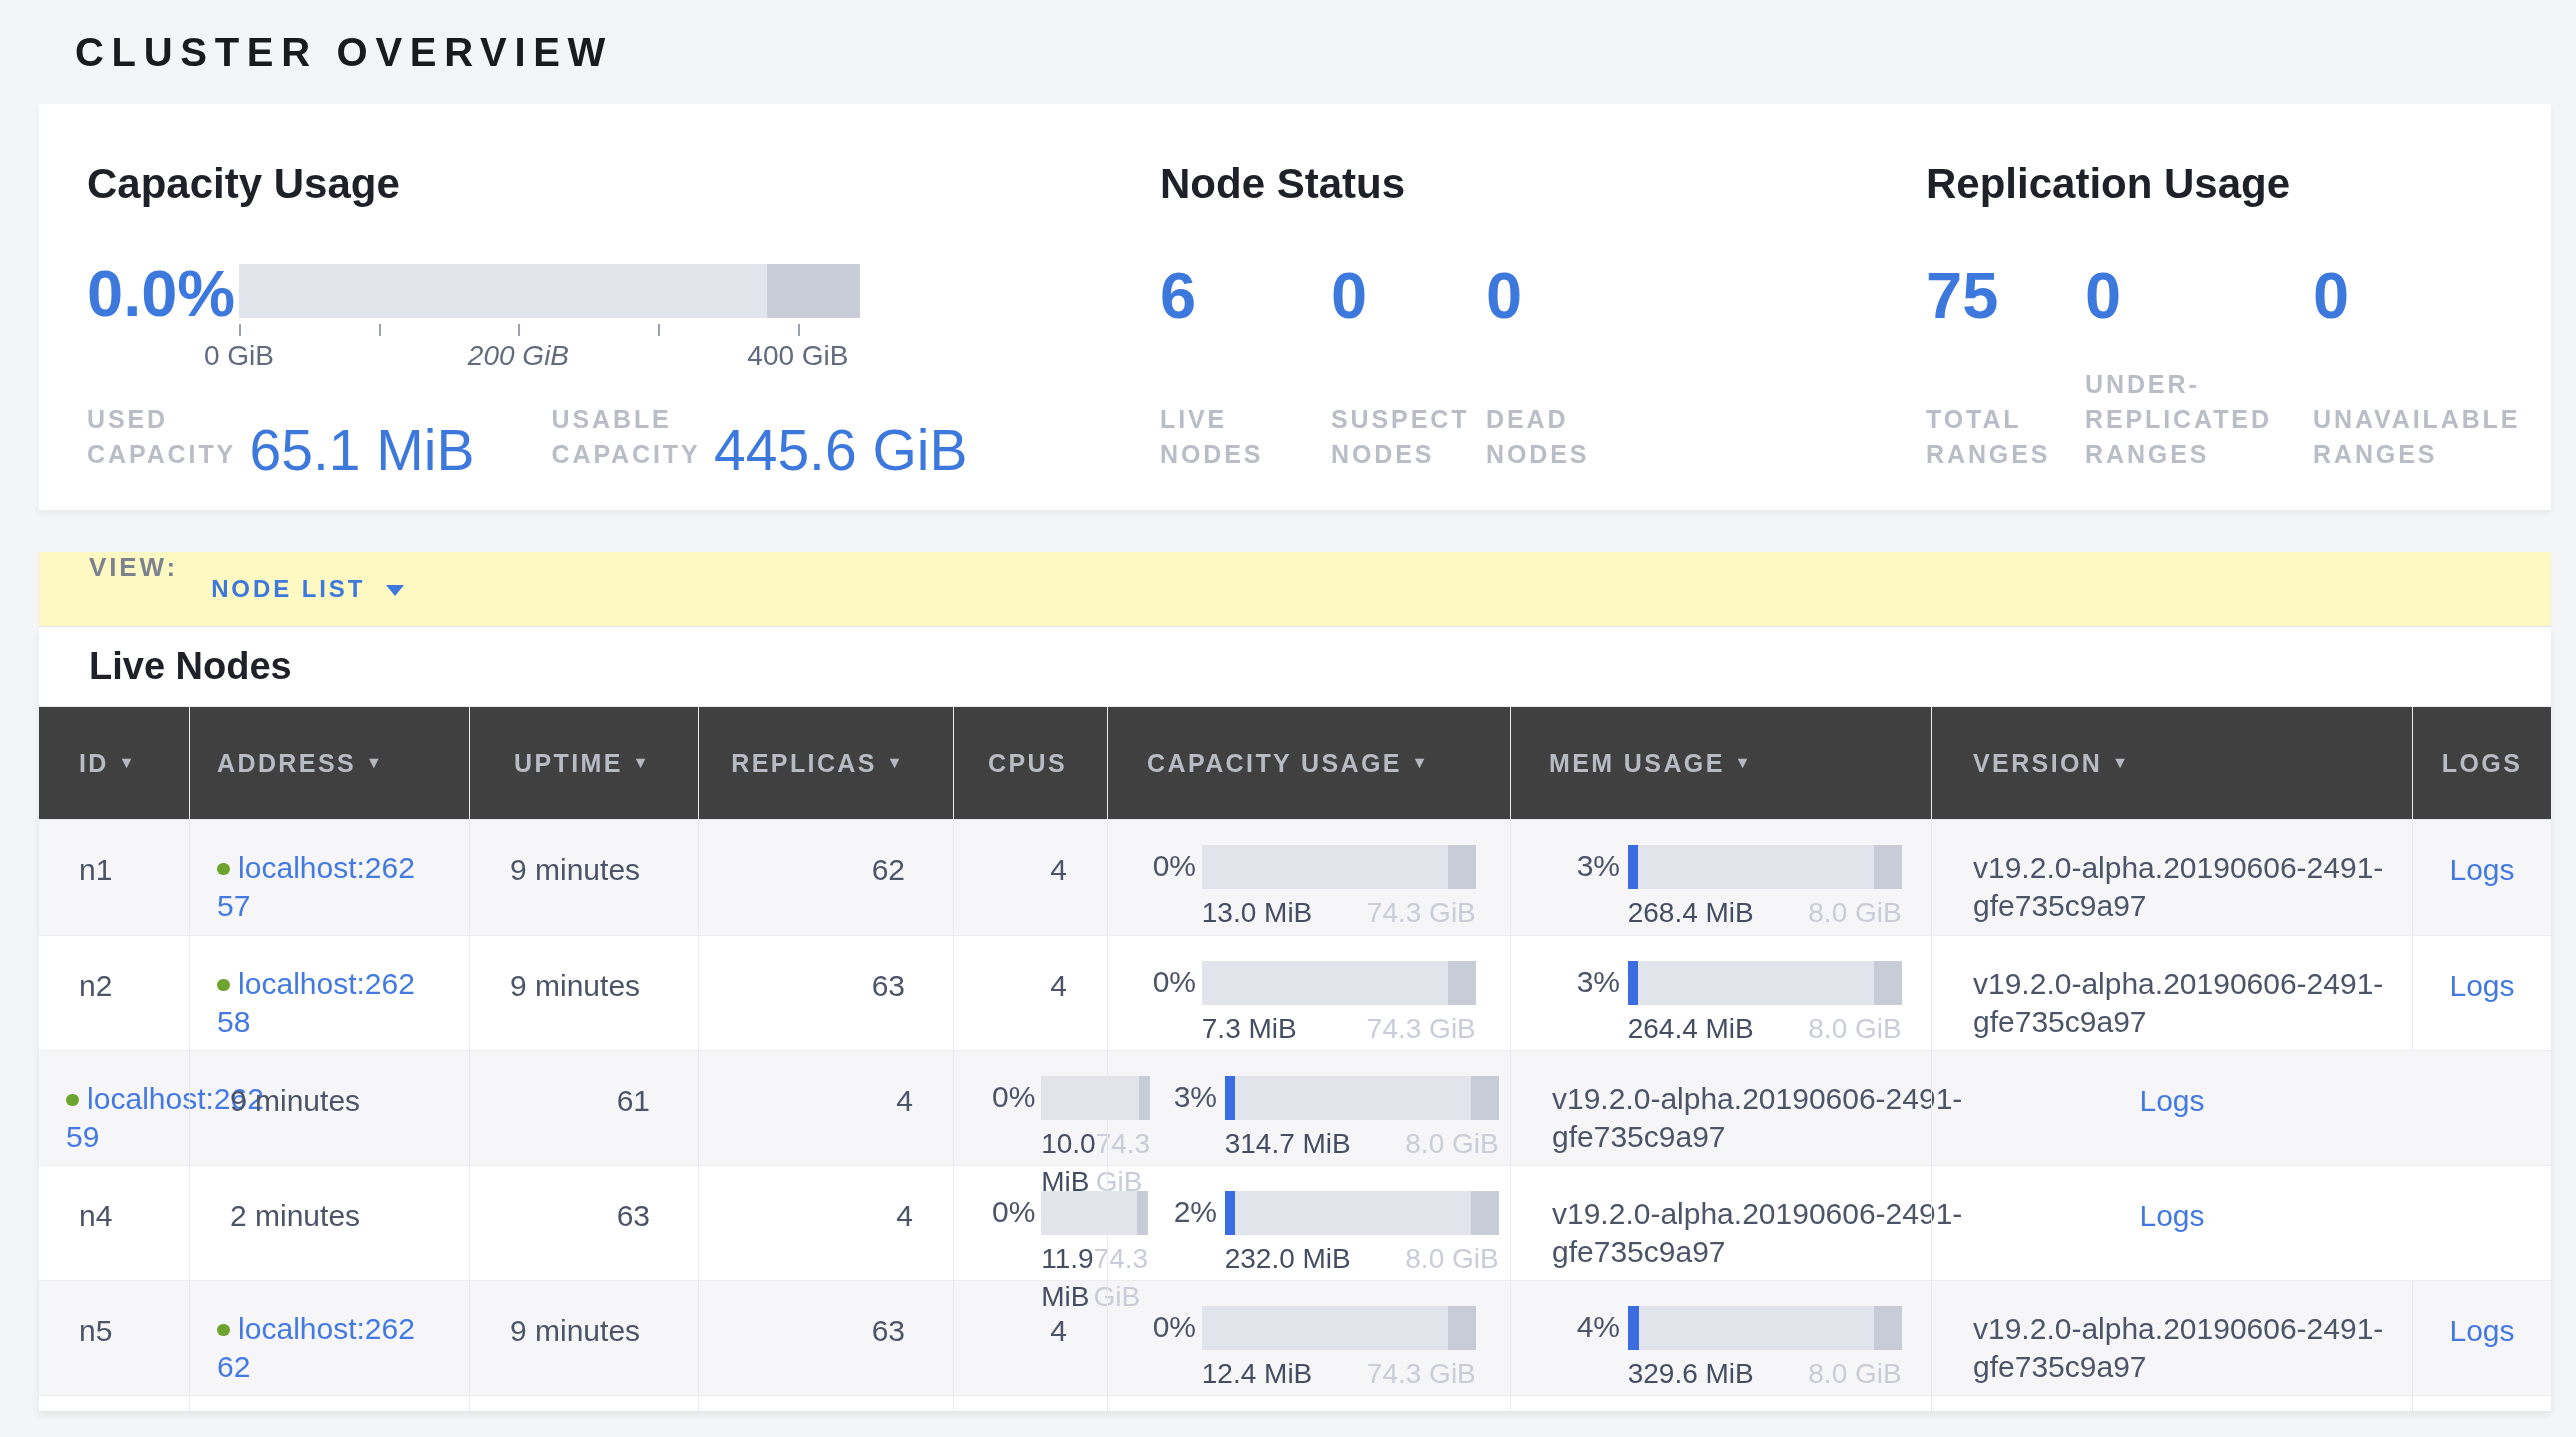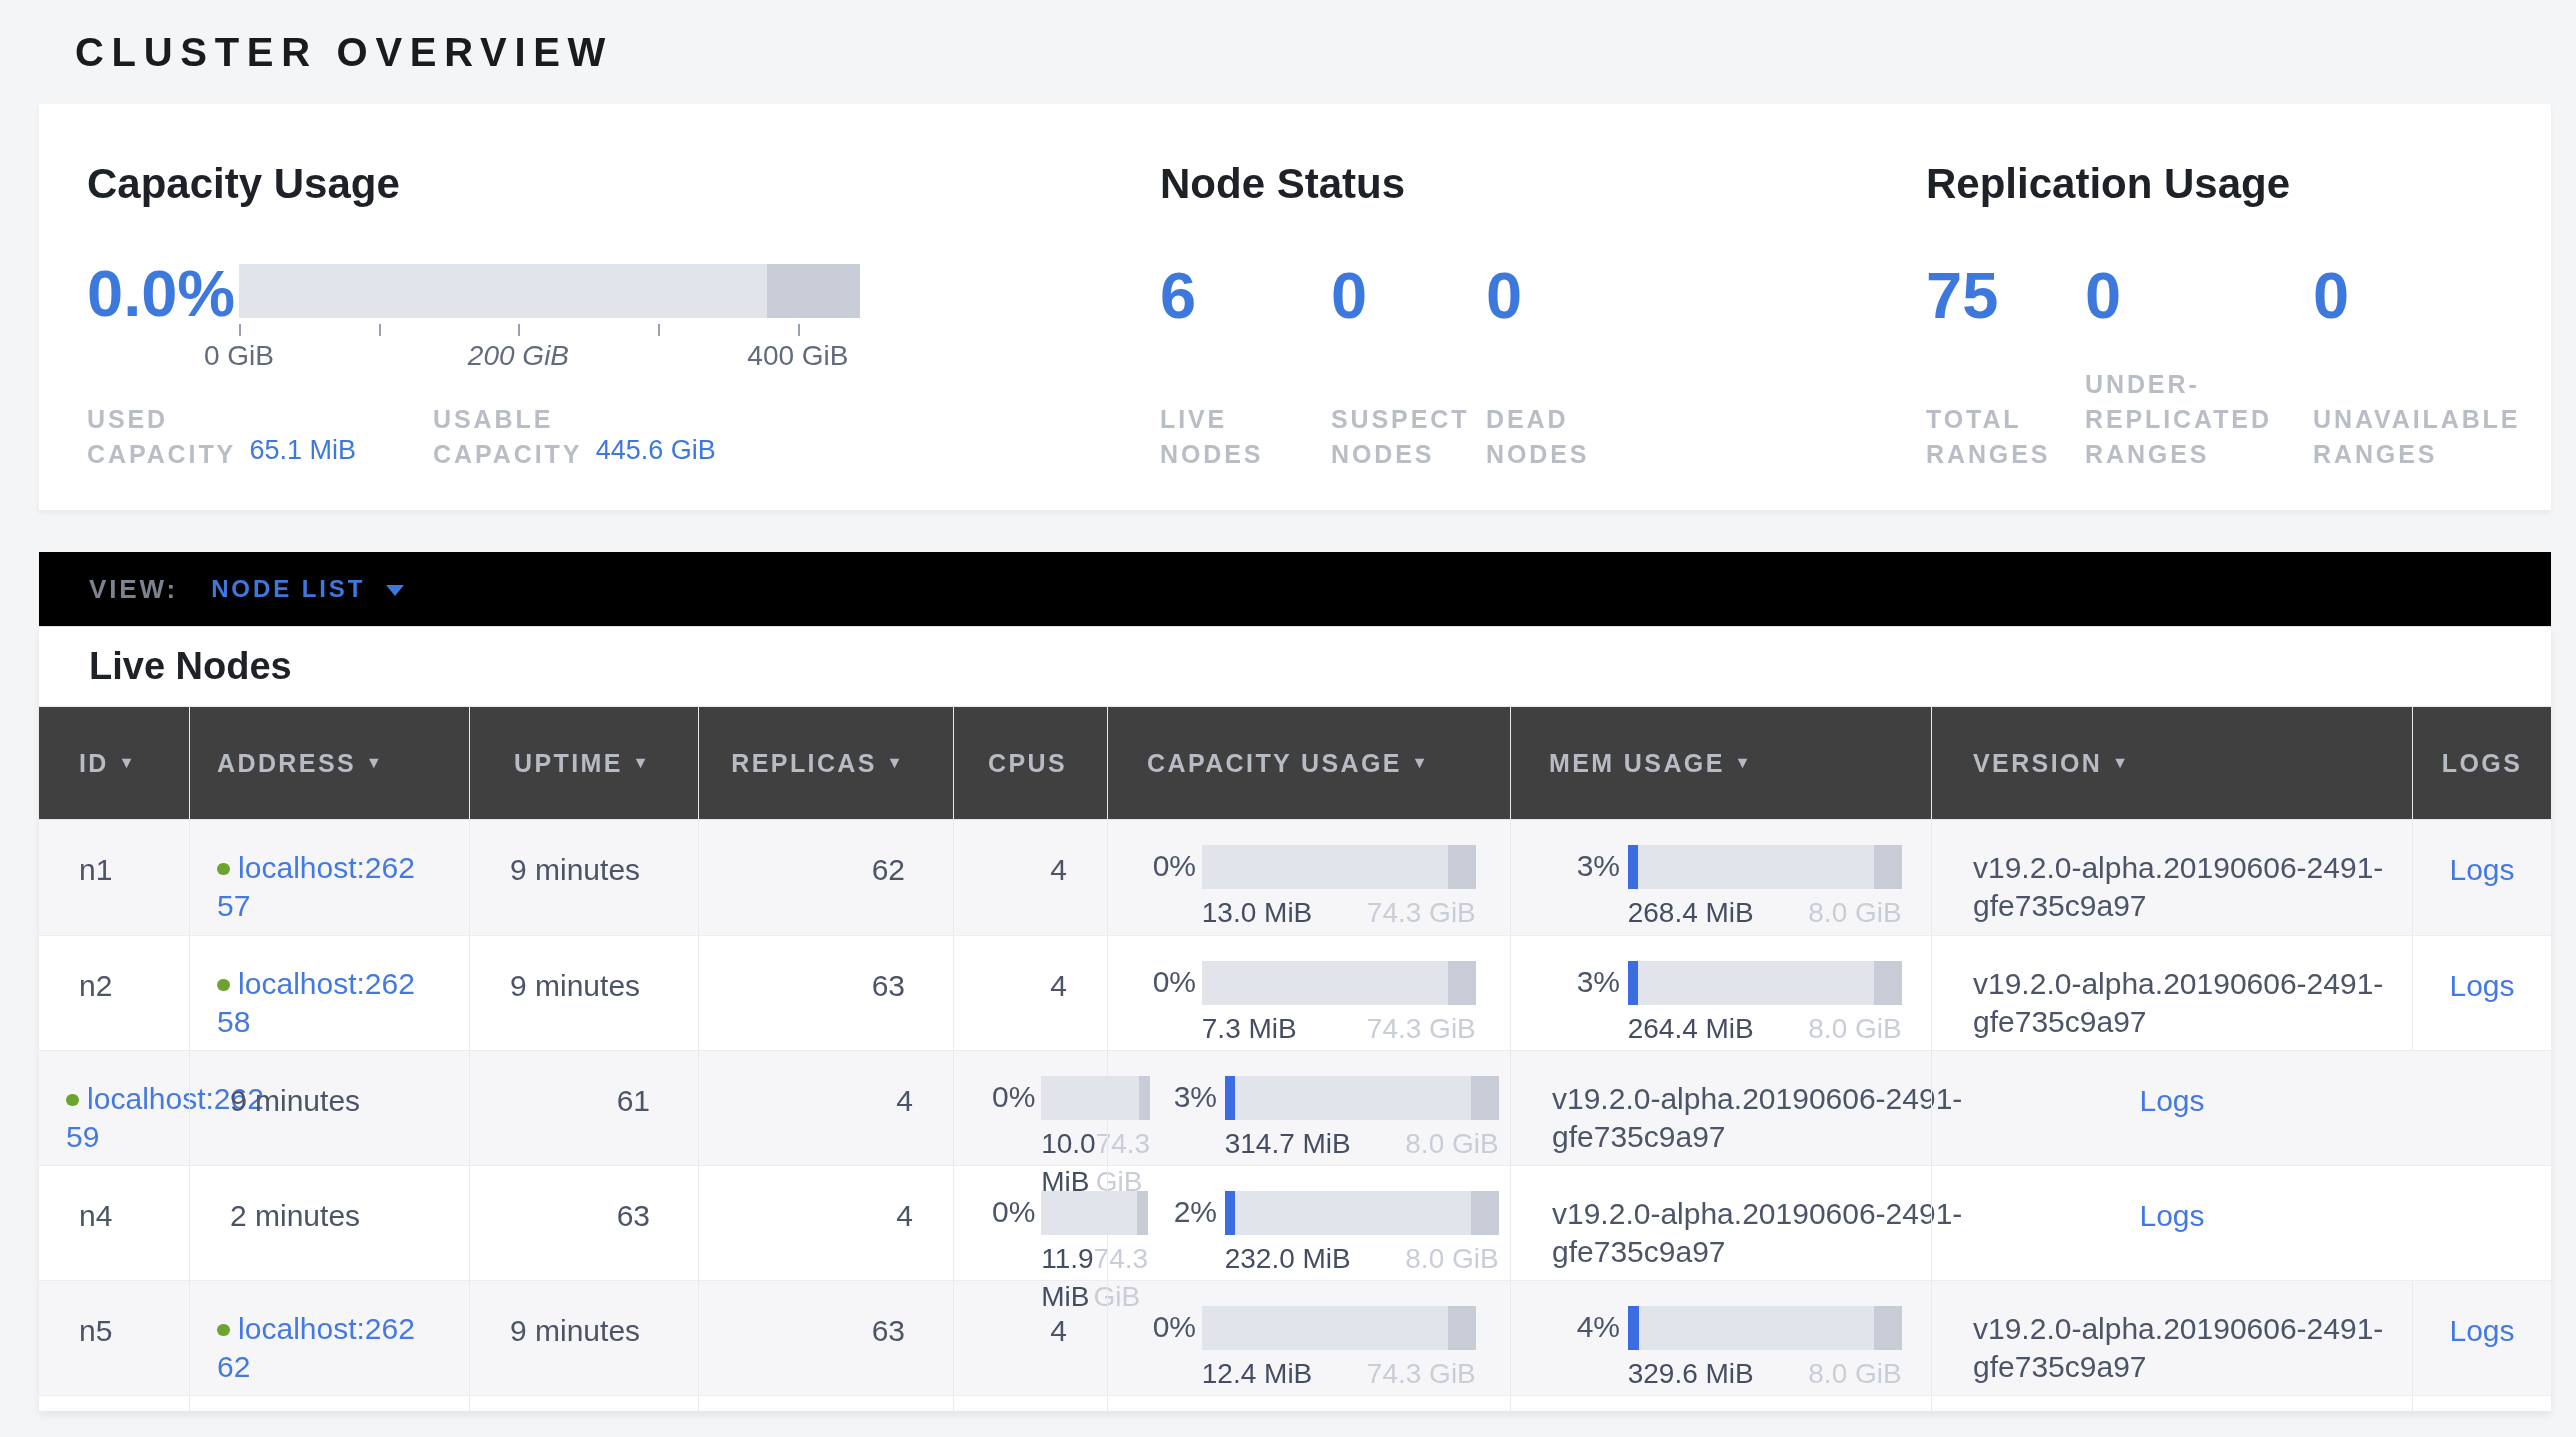--- a/index.html
+++ b/index.html
@@ -46,36 +46,36 @@
   }
   .cap-stats { position:absolute; bottom:0; left:0; display:flex; align-items:flex-end; }
   .cap-stat { display:flex; align-items:flex-end; }
   .cap-stat + .cap-stat { margin-left:77px; }
   .stat-label {
     font-size:25px; letter-spacing:2.9px; color:#b9bdc5; line-height:35px;
     white-space:pre-line; font-weight:700;
   }
   .cap-stat .stat-label { min-width:139px; }
   .cap-stat .stat-value {
-    margin-left:13.4px; font-size:27px; font-weight:500; color:#3d78dd; line-height:44px;
+    margin-left:13.4px; font-size:57px; font-weight:500; color:#3d78dd; line-height:44px;
   }
 
   
   .stat-cols { display:flex; margin-top:52px; position:absolute; top:48px; bottom:0; left:0; right:0; }
   .stat-col { display:flex; flex-direction:column; justify-content:space-between; }
   .sec-nodes .stat-col:nth-child(1){ width:171px; }
   .sec-nodes .stat-col:nth-child(2){ width:155px; }
   .sec-replication .stat-col:nth-child(1){ width:159px; }
   .sec-replication .stat-col:nth-child(2){ width:228px; }
   .stat-number { font-size:65px; font-weight:600; color:#3d78dd; line-height:71px; }
 
   
   .view-bar {
-    margin:42px 0 0 39px; width:2512px; height:75px; background:#000000;
-    display:flex; align-items:center; padding-left:50px;
+    margin:42px 0 0 39px; width:2512px; height:75px; background:#fef9c3;
+    display:flex; padding-left:50px;
     border-bottom:1px solid #e3e5e8; box-shadow:0 1.9px 2.9px rgba(0,0,0,0.04);
   }
   .view-label { font-size:26px; letter-spacing:2.9px; color:#7c838f; font-weight:700; }
   .view-select { display:flex; align-items:center; margin-left:33px; cursor:pointer; }
   .view-value { font-size:24px; letter-spacing:2.9px; color:#3d78dd; font-weight:700; }
   .view-caret {
     width:0; height:0; margin-left:21px; margin-top:3.8px;
     border-left:9.6px solid transparent; border-right:9.6px solid transparent;
     border-top:11.5px solid #3d78dd;
   }

